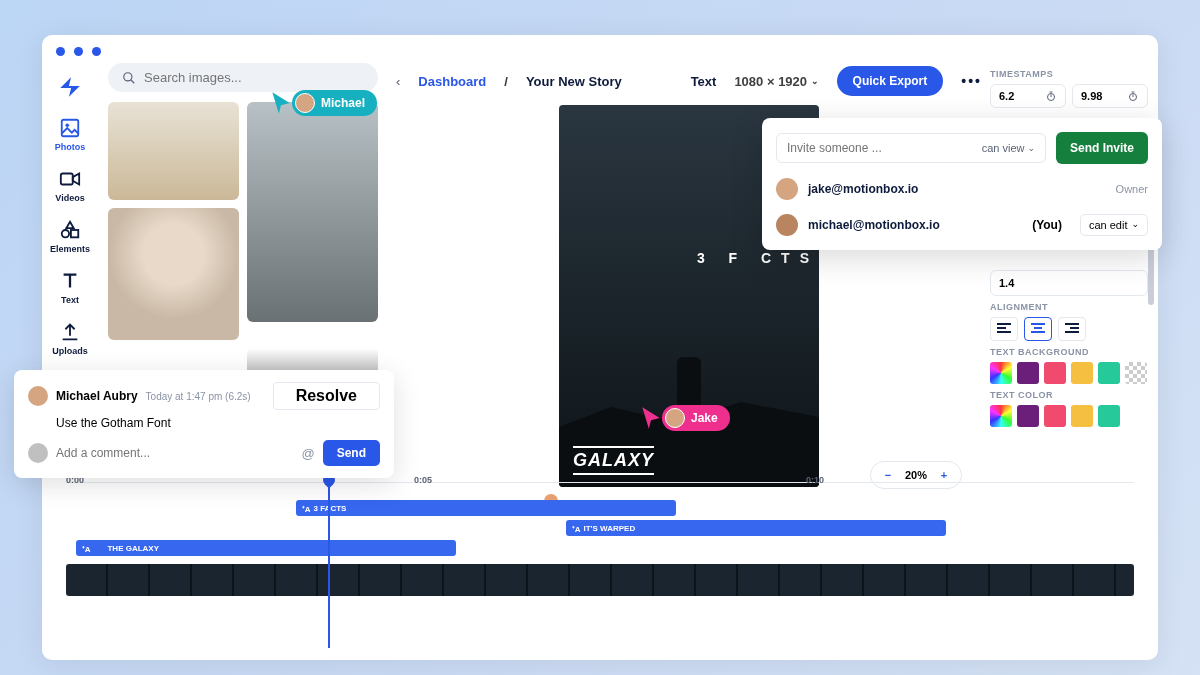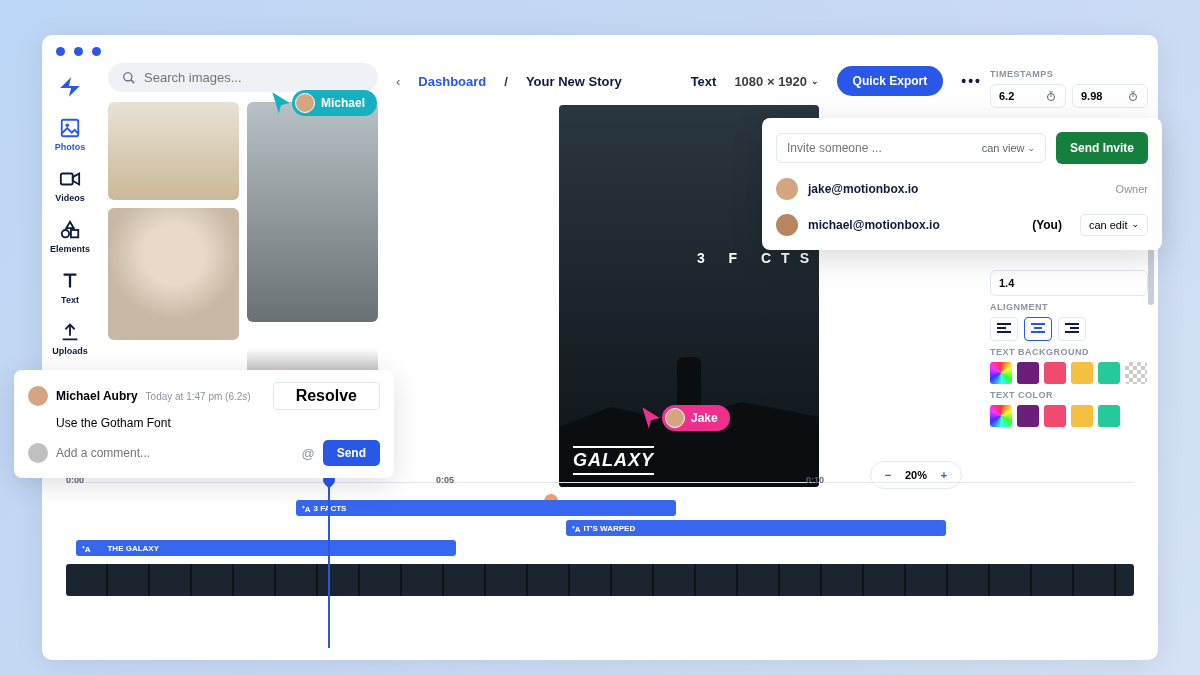--- a/index.html
+++ b/index.html
@@ -267,21 +267,21 @@
         <div class="color-sw" style="background:#25c99a"></div>
       </div>
     </div>
   </div>
 
   <div class="timeline">
     <div class="playhead"></div>
     <div class="avatar-marker"></div>
     <div class="ruler">
       <span class="tick" style="left:0">0:00</span>
-      <span class="tick" style="left:370px">0:05</span>
+      <span class="tick" style="left:348px">0:05</span>
       <span class="tick" style="left:740px">0:10</span>
     </div>
     <div class="tracks">
       <div class="clip" style="left:230px; width:380px; top:0">⁺A <span style="margin-left:3px">3 FACTS</span></div>
       <div class="clip" style="left:500px; width:380px; top:20px">⁺A <span style="margin-left:3px">IT'S WARPED</span></div>
       <div class="clip" style="left:10px; width:380px; top:40px">⁺A <span style="margin-left:17px">THE GALAXY</span></div>
     </div>
     <div class="filmstrip"></div>
   </div>
 

